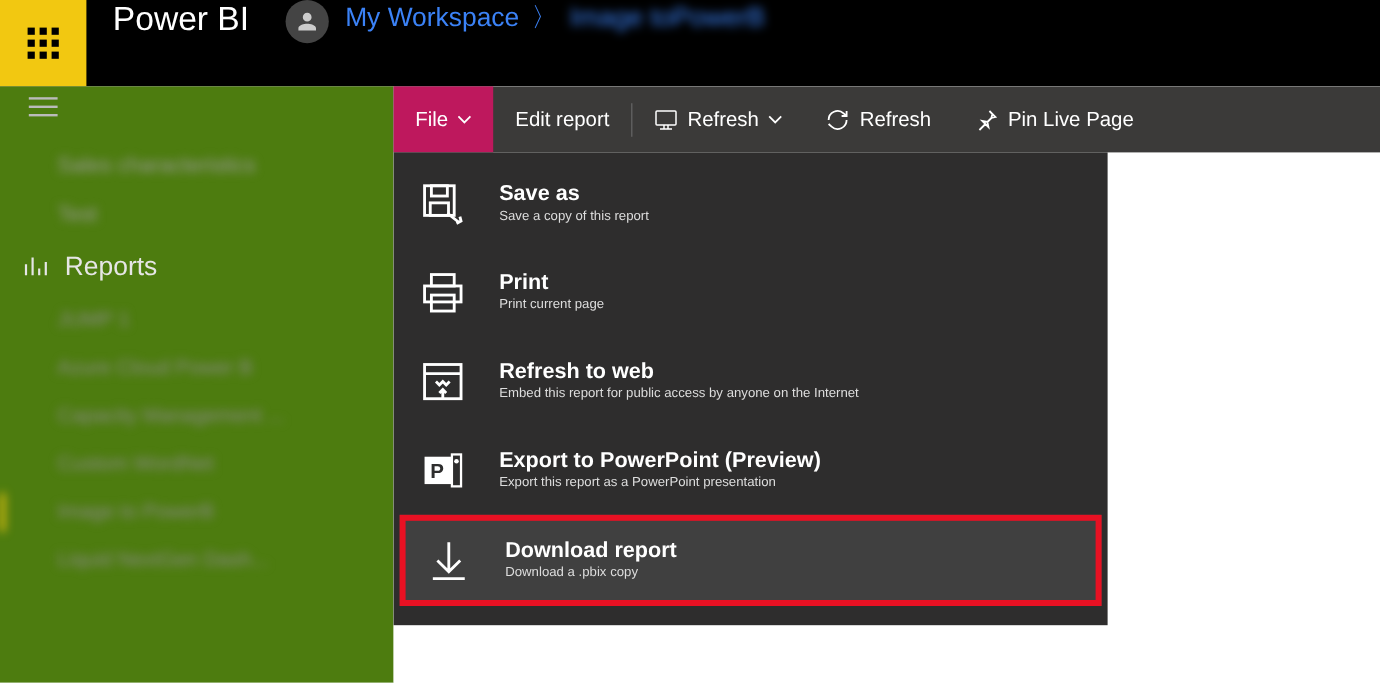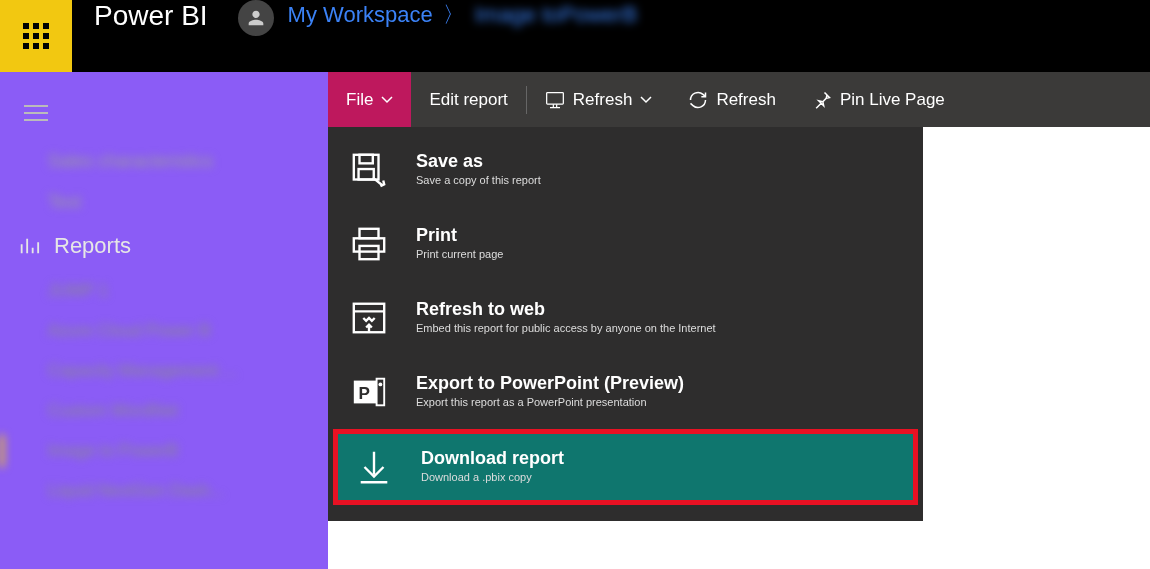--- a/index.html
+++ b/index.html
@@ -13,21 +13,21 @@
   .brand { font-size: 28px; font-weight: 400; margin-left: 22px; margin-right: 30px; }
   .avatar { width: 36px; height: 36px; border-radius: 50%; background: #444; display: flex; align-items: center; justify-content: center; margin-right: 14px; }
   .avatar svg { width: 22px; height: 22px; fill: #ccc; }
   .crumb { font-size: 22px; color: #3b82f6; display: flex; align-items: center; gap: 10px; }
   .crumb-sep { font-size: 22px; }
   .crumb-blur { filter: blur(4px); }
   
   .layout { display: flex; height: calc(569px - 72px); }
   
   
-  .sidebar { width: 328px; background: #8b5cf6; color: #ccc; padding-top: 28px; position: relative; }
+  .sidebar { width: 328px; background: #4d7c0f; color: #ccc; padding-top: 4px; position: relative; }
   .hamburger { margin-left: 24px; margin-bottom: 30px; }
   .hamburger span { display: block; width: 24px; height: 2px; background: #bbb; margin: 5px 0; }
   .side-blur { color: #9a9a9a; filter: blur(4px); margin-left: 48px; margin-bottom: 20px; font-size: 18px; }
   .side-section { display: flex; align-items: center; gap: 14px; margin-left: 18px; margin-bottom: 22px; color: #e6e6e6; font-size: 22px; }
   .side-section svg { width: 22px; height: 22px; fill: none; stroke: #e6e6e6; }
   .side-item { color: #8a8a8a; filter: blur(4px); margin-left: 48px; margin-bottom: 20px; font-size: 17px; }
   .side-item.active { position: relative; }
   .side-item.active::before { content: ""; position: absolute; left: -48px; top: -6px; bottom: -6px; width: 4px; background: #f2c811; }
   
   
@@ -41,21 +41,21 @@
   .tb-icon { width: 20px; height: 20px; }
   
   
   .dropdown { position: absolute; left: 0; top: 55px; width: 595px; background: #2e2d2d; color: #fff; z-index: 5; padding-bottom: 16px; }
   .dd-item { display: flex; align-items: flex-start; padding: 18px 22px; gap: 28px; }
   .dd-item.first { padding-top: 24px; }
   .dd-icon { width: 38px; height: 38px; flex-shrink: 0; display: flex; align-items: center; justify-content: center; }
   .dd-icon svg { width: 38px; height: 38px; }
   .dd-text .dd-title { font-weight: bold; font-size: 18px; margin-bottom: 2px; }
   .dd-text .dd-sub { font-size: 11px; color: #ddd; }
-  .dd-highlight { border: 5px solid #e81123; margin: 0 5px; background: #0f766e; }
+  .dd-highlight { border: 5px solid #e81123; margin: 0 5px; background: #404040; }
   .dd-highlight .dd-item { padding: 14px 17px; }
 </style>
 </head>
 <body>
 
 <div class="topbar">
   <div class="waffle">
     <div class="waffle-grid">
       <span></span>
         <span></span>

